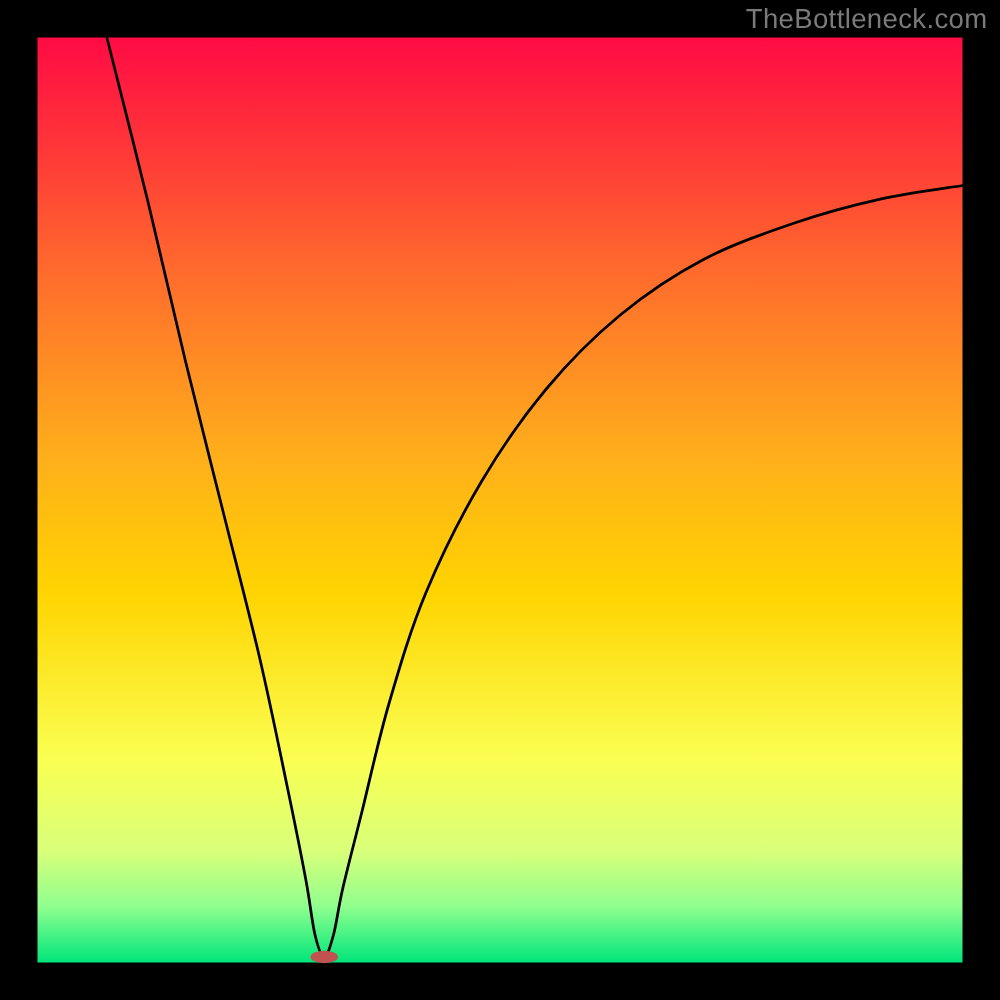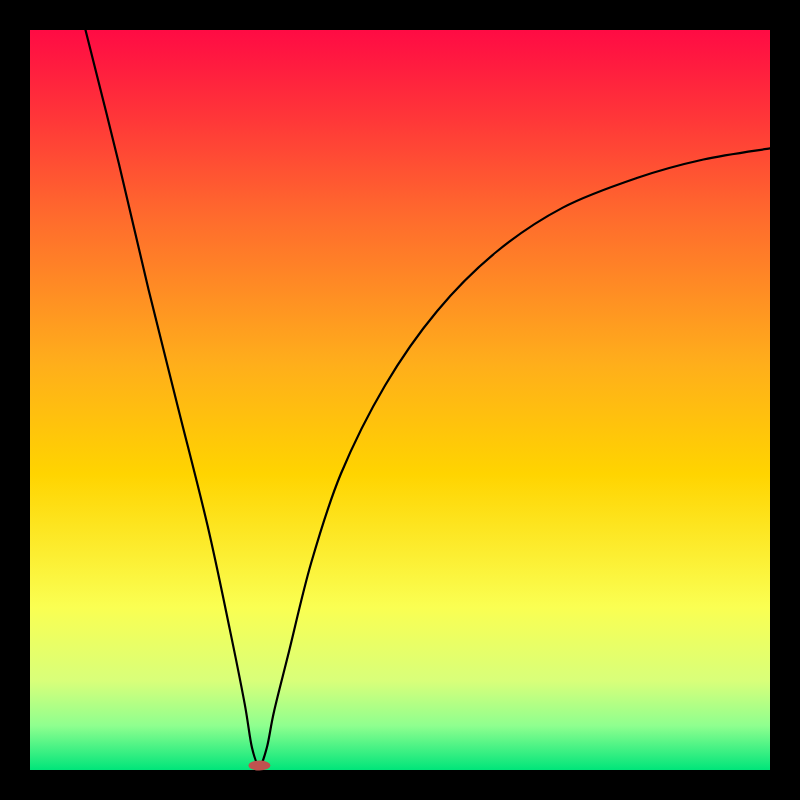--- a/index.html
+++ b/index.html
@@ -31,20 +31,21 @@
     position: absolute;
     left: 0;
     top: 0;
   }
 </style>
 </head>
 <body>
 
 <div class="frame">
 
+  <div class="watermark">TheBottleneck.com</div>
 
   <svg width="800" height="800" viewBox="0 0 800 800">
     <defs>
       <linearGradient id="bg-grad" x1="0" y1="0" x2="0" y2="1">
 
       <stop offset="0%" stop-color="#ff0b44"></stop>
           <stop offset="10%" stop-color="#ff2f3a"></stop>
           <stop offset="25%" stop-color="#ff6a2d"></stop>
           <stop offset="45%" stop-color="#ffae1b"></stop>
           <stop offset="60%" stop-color="#ffd400"></stop>

